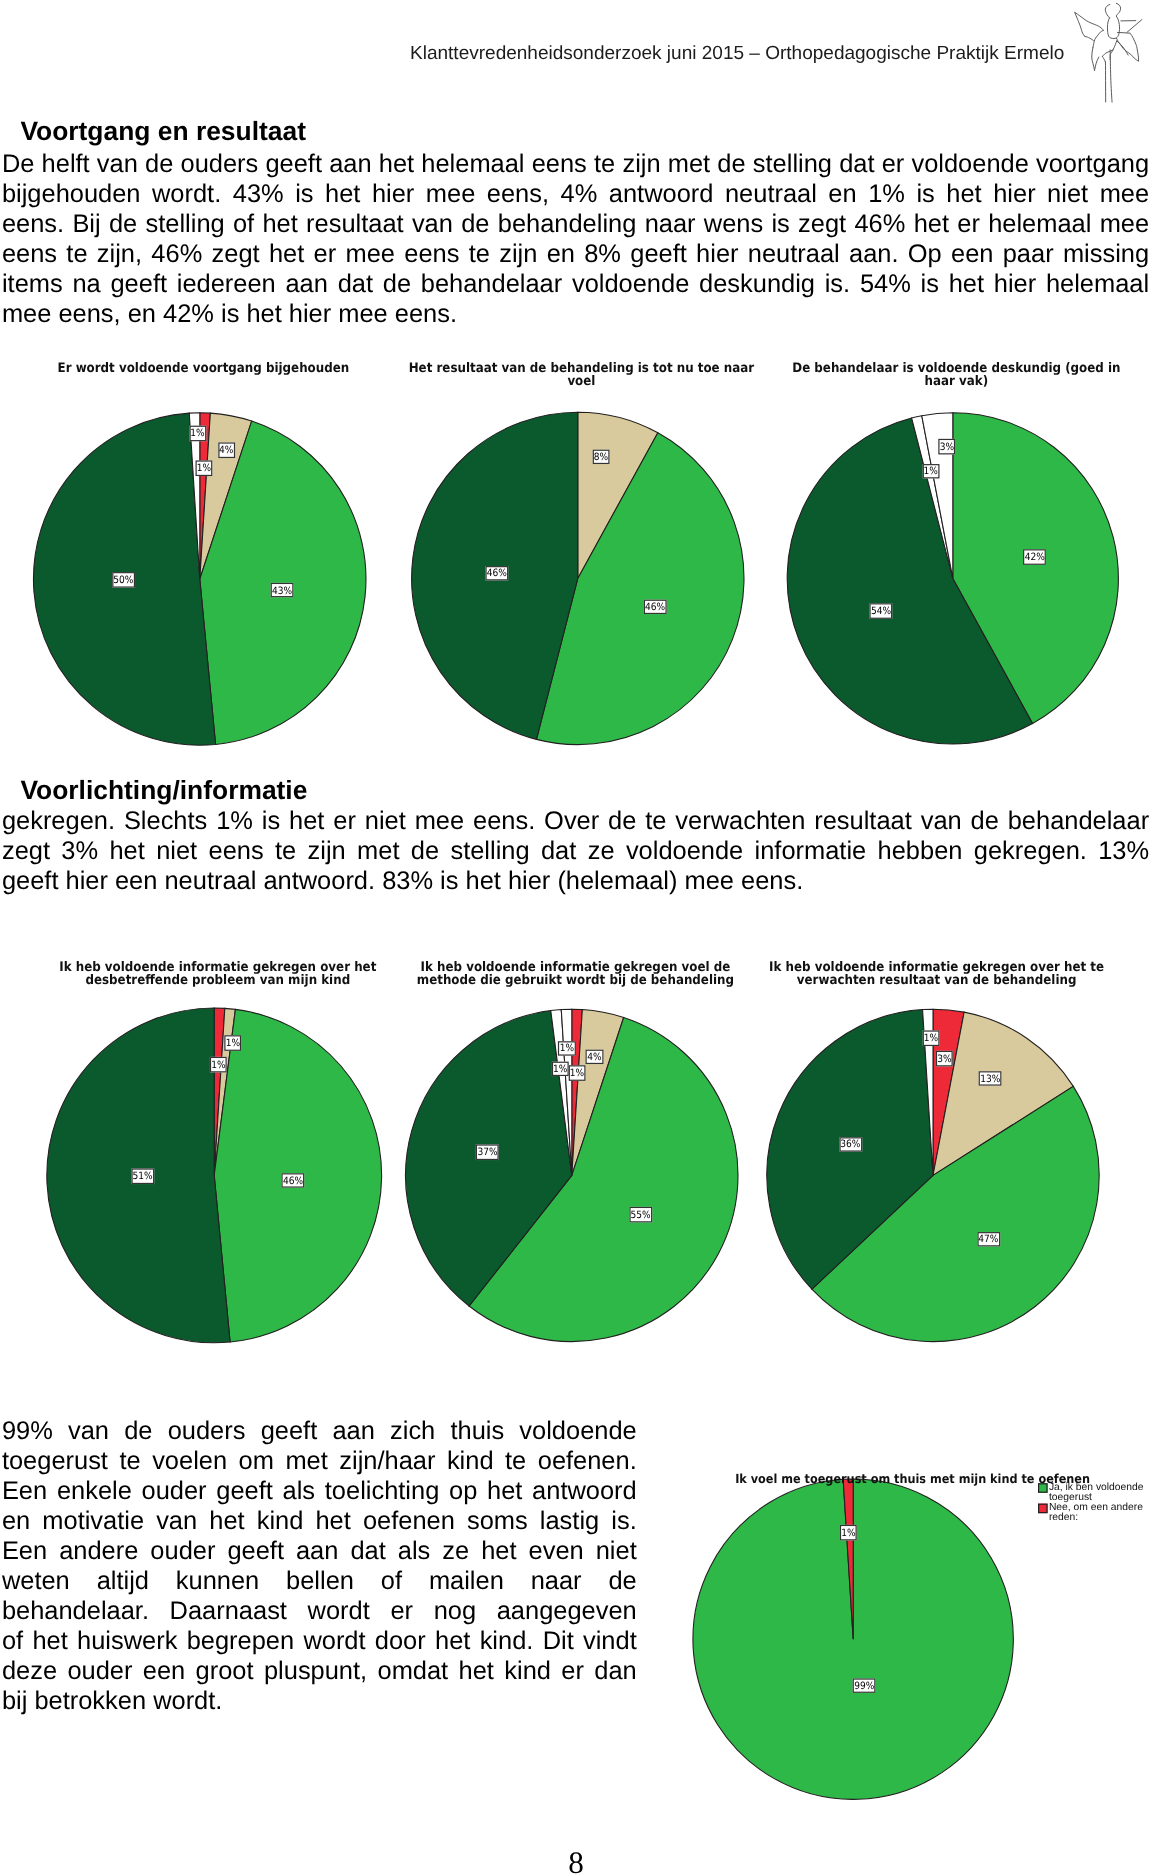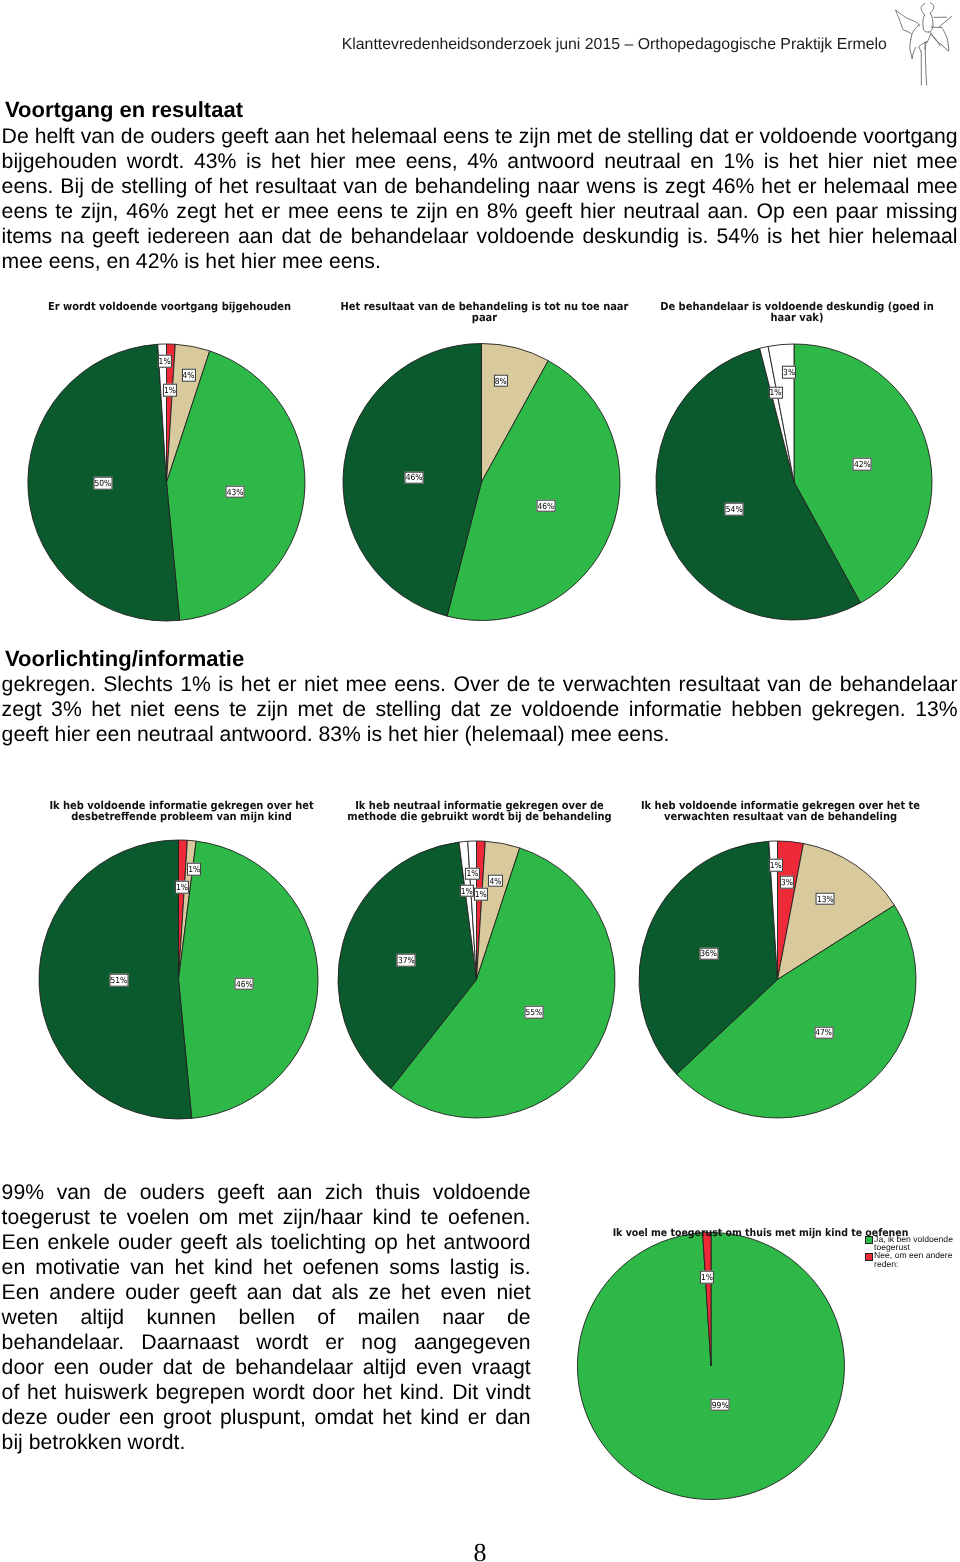--- a/index.html
+++ b/index.html
@@ -3,21 +3,21 @@
 <meta charset="utf-8">
 <title>Klanttevredenheidsonderzoek</title>
 <style>
   html,body{margin:0;padding:0;background:#ffffff;}
   body{width:960px;height:1562px;position:relative;overflow:hidden;
        font-family:"Liberation Sans",sans-serif;color:#000;-webkit-font-smoothing:antialiased;text-rendering:geometricPrecision;}
   .page{position:absolute;left:0;top:0;width:876px;height:1562px;will-change:transform;}
   #hdr-title{position:absolute;left:341.7px;top:36px;font-size:15.85px;line-height:17px;
              color:#1c1c1c;white-space:nowrap;}
   #hdr-logo{position:absolute;left:893px;top:1px;width:66px;height:88px;}
-  .sec-head{position:absolute;left:5px;font-weight:bold;font-size:22px;line-height:22px;
+  .sec-head{position:absolute;left:17px;font-weight:bold;font-size:22px;line-height:22px;
             white-space:nowrap;text-align:center;}
   .para{position:absolute;left:1.6px;}
   .ln{font-size:21.2px;line-height:25px;height:25px;text-align:justify;text-align-last:justify;
       white-space:pre-wrap;}
   .ln.last{text-align:left;text-align-last:left;}
   #charts{position:absolute;left:0;top:0;}
   .ct{position:absolute;text-align:center;
       font-family:"DejaVu Sans Condensed","DejaVu Sans",sans-serif;
       font-weight:bold;font-size:11px;line-height:11.2px;color:#111;}
   .lab{position:absolute;background:#fff;border:0.8px solid #333;
@@ -129,21 +129,21 @@
       <div class="ct" style="left: -15.5px; width: 370px; top: 300.7px;">
         <div>Er wordt voldoende voortgang bijgehouden</div>
       </div>
       <div class="lab" style="left: 164.6px; top: 361.4px; transform: translate(-50%, -50%);">1%</div>
       <div class="lab" style="left: 188.5px; top: 375.4px; transform: translate(-50%, -50%);">4%</div>
       <div class="lab" style="left: 235.1px; top: 491.9px; transform: translate(-50%, -50%);">43%</div>
       <div class="lab" style="left: 102.8px; top: 483.2px; transform: translate(-50%, -50%);">50%</div>
       <div class="lab" style="left: 170px; top: 390.2px; transform: translate(-50%, -50%);">1%</div>
       <div class="ct" style="left: 299.5px; width: 370px; top: 300.7px;">
         <div>Het resultaat van de behandeling is tot nu toe naar</div>
-        <div>paar</div>
+        <div>voel</div>
       </div>
       <div class="lab" style="left: 500.8px; top: 380.8px; transform: translate(-50%, -50%);">8%</div>
       <div class="lab" style="left: 545.8px; top: 505.8px; transform: translate(-50%, -50%);">46%</div>
       <div class="lab" style="left: 414px; top: 477.5px; transform: translate(-50%, -50%);">46%</div>
       <div class="ct" style="left: 612px; width: 370px; top: 300.7px;">
         <div>De behandelaar is voldoende deskundig (goed in</div>
         <div>haar vak)</div>
       </div>
       <div class="lab" style="left: 862.3px; top: 464.2px; transform: translate(-50%, -50%);">42%</div>
       <div class="lab" style="left: 734.2px; top: 509.2px; transform: translate(-50%, -50%);">54%</div>
@@ -151,21 +151,21 @@
       <div class="lab" style="left: 789.1px; top: 372.4px; transform: translate(-50%, -50%);">3%</div>
       <div class="ct" style="left: -3.5px; width: 370px; top: 799.5px;">
         <div>Ik heb voldoende informatie gekregen over het</div>
         <div>desbetreffende probleem van mijn kind</div>
       </div>
       <div class="lab" style="left: 182px; top: 887.2px; transform: translate(-50%, -50%);">1%</div>
       <div class="lab" style="left: 194.2px; top: 869.2px; transform: translate(-50%, -50%);">1%</div>
       <div class="lab" style="left: 244.3px; top: 983.8px; transform: translate(-50%, -50%);">46%</div>
       <div class="lab" style="left: 118.8px; top: 980.2px; transform: translate(-50%, -50%);">51%</div>
       <div class="ct" style="left: 294.5px; width: 370px; top: 799.5px;">
-        <div>Ik heb neutraal informatie gekregen over de</div>
+        <div>Ik heb voldoende informatie gekregen voel de</div>
         <div>methode die gebruikt wordt bij de behandeling</div>
       </div>
       <div class="lab" style="left: 480.7px; top: 894px; transform: translate(-50%, -50%);">1%</div>
       <div class="lab" style="left: 495.4px; top: 880.9px; transform: translate(-50%, -50%);">4%</div>
       <div class="lab" style="left: 533.8px; top: 1012px; transform: translate(-50%, -50%);">55%</div>
       <div class="lab" style="left: 406.3px; top: 960.1px; transform: translate(-50%, -50%);">37%</div>
       <div class="lab" style="left: 466.8px; top: 890.8px; transform: translate(-50%, -50%);">1%</div>
       <div class="lab" style="left: 472.4px; top: 873.7px; transform: translate(-50%, -50%);">1%</div>
       <div class="ct" style="left: 595.5px; width: 370px; top: 799.5px;">
         <div>Ik heb voldoende informatie gekregen over het te</div>
@@ -194,20 +194,19 @@
     </div>
 
   <div class="para" id="p3" style="top:1180.2px;width:529px">
       <div class="ln">99% van de ouders geeft aan zich thuis voldoende</div>
       <div class="ln">toegerust te voelen om met zijn/haar kind te oefenen.</div>
       <div class="ln">Een enkele ouder geeft als toelichting op het antwoord</div>
       <div class="ln">en motivatie van het kind het oefenen soms lastig is.</div>
       <div class="ln">Een andere ouder geeft aan dat als ze het even niet</div>
       <div class="ln">weten altijd kunnen bellen of mailen naar de</div>
       <div class="ln">behandelaar. Daarnaast wordt er nog aangegeven</div>
-      <div class="ln">door een ouder dat de behandelaar altijd even vraagt</div>
       <div class="ln">of het huiswerk begrepen wordt door het kind. Dit vindt</div>
       <div class="ln">deze ouder een groot pluspunt, omdat het kind er dan</div>
       <div class="ln last">bij betrokken wordt.</div>
     </div>
 
   <div id="pageno">8</div>
 </div>
 
 </body></html>

